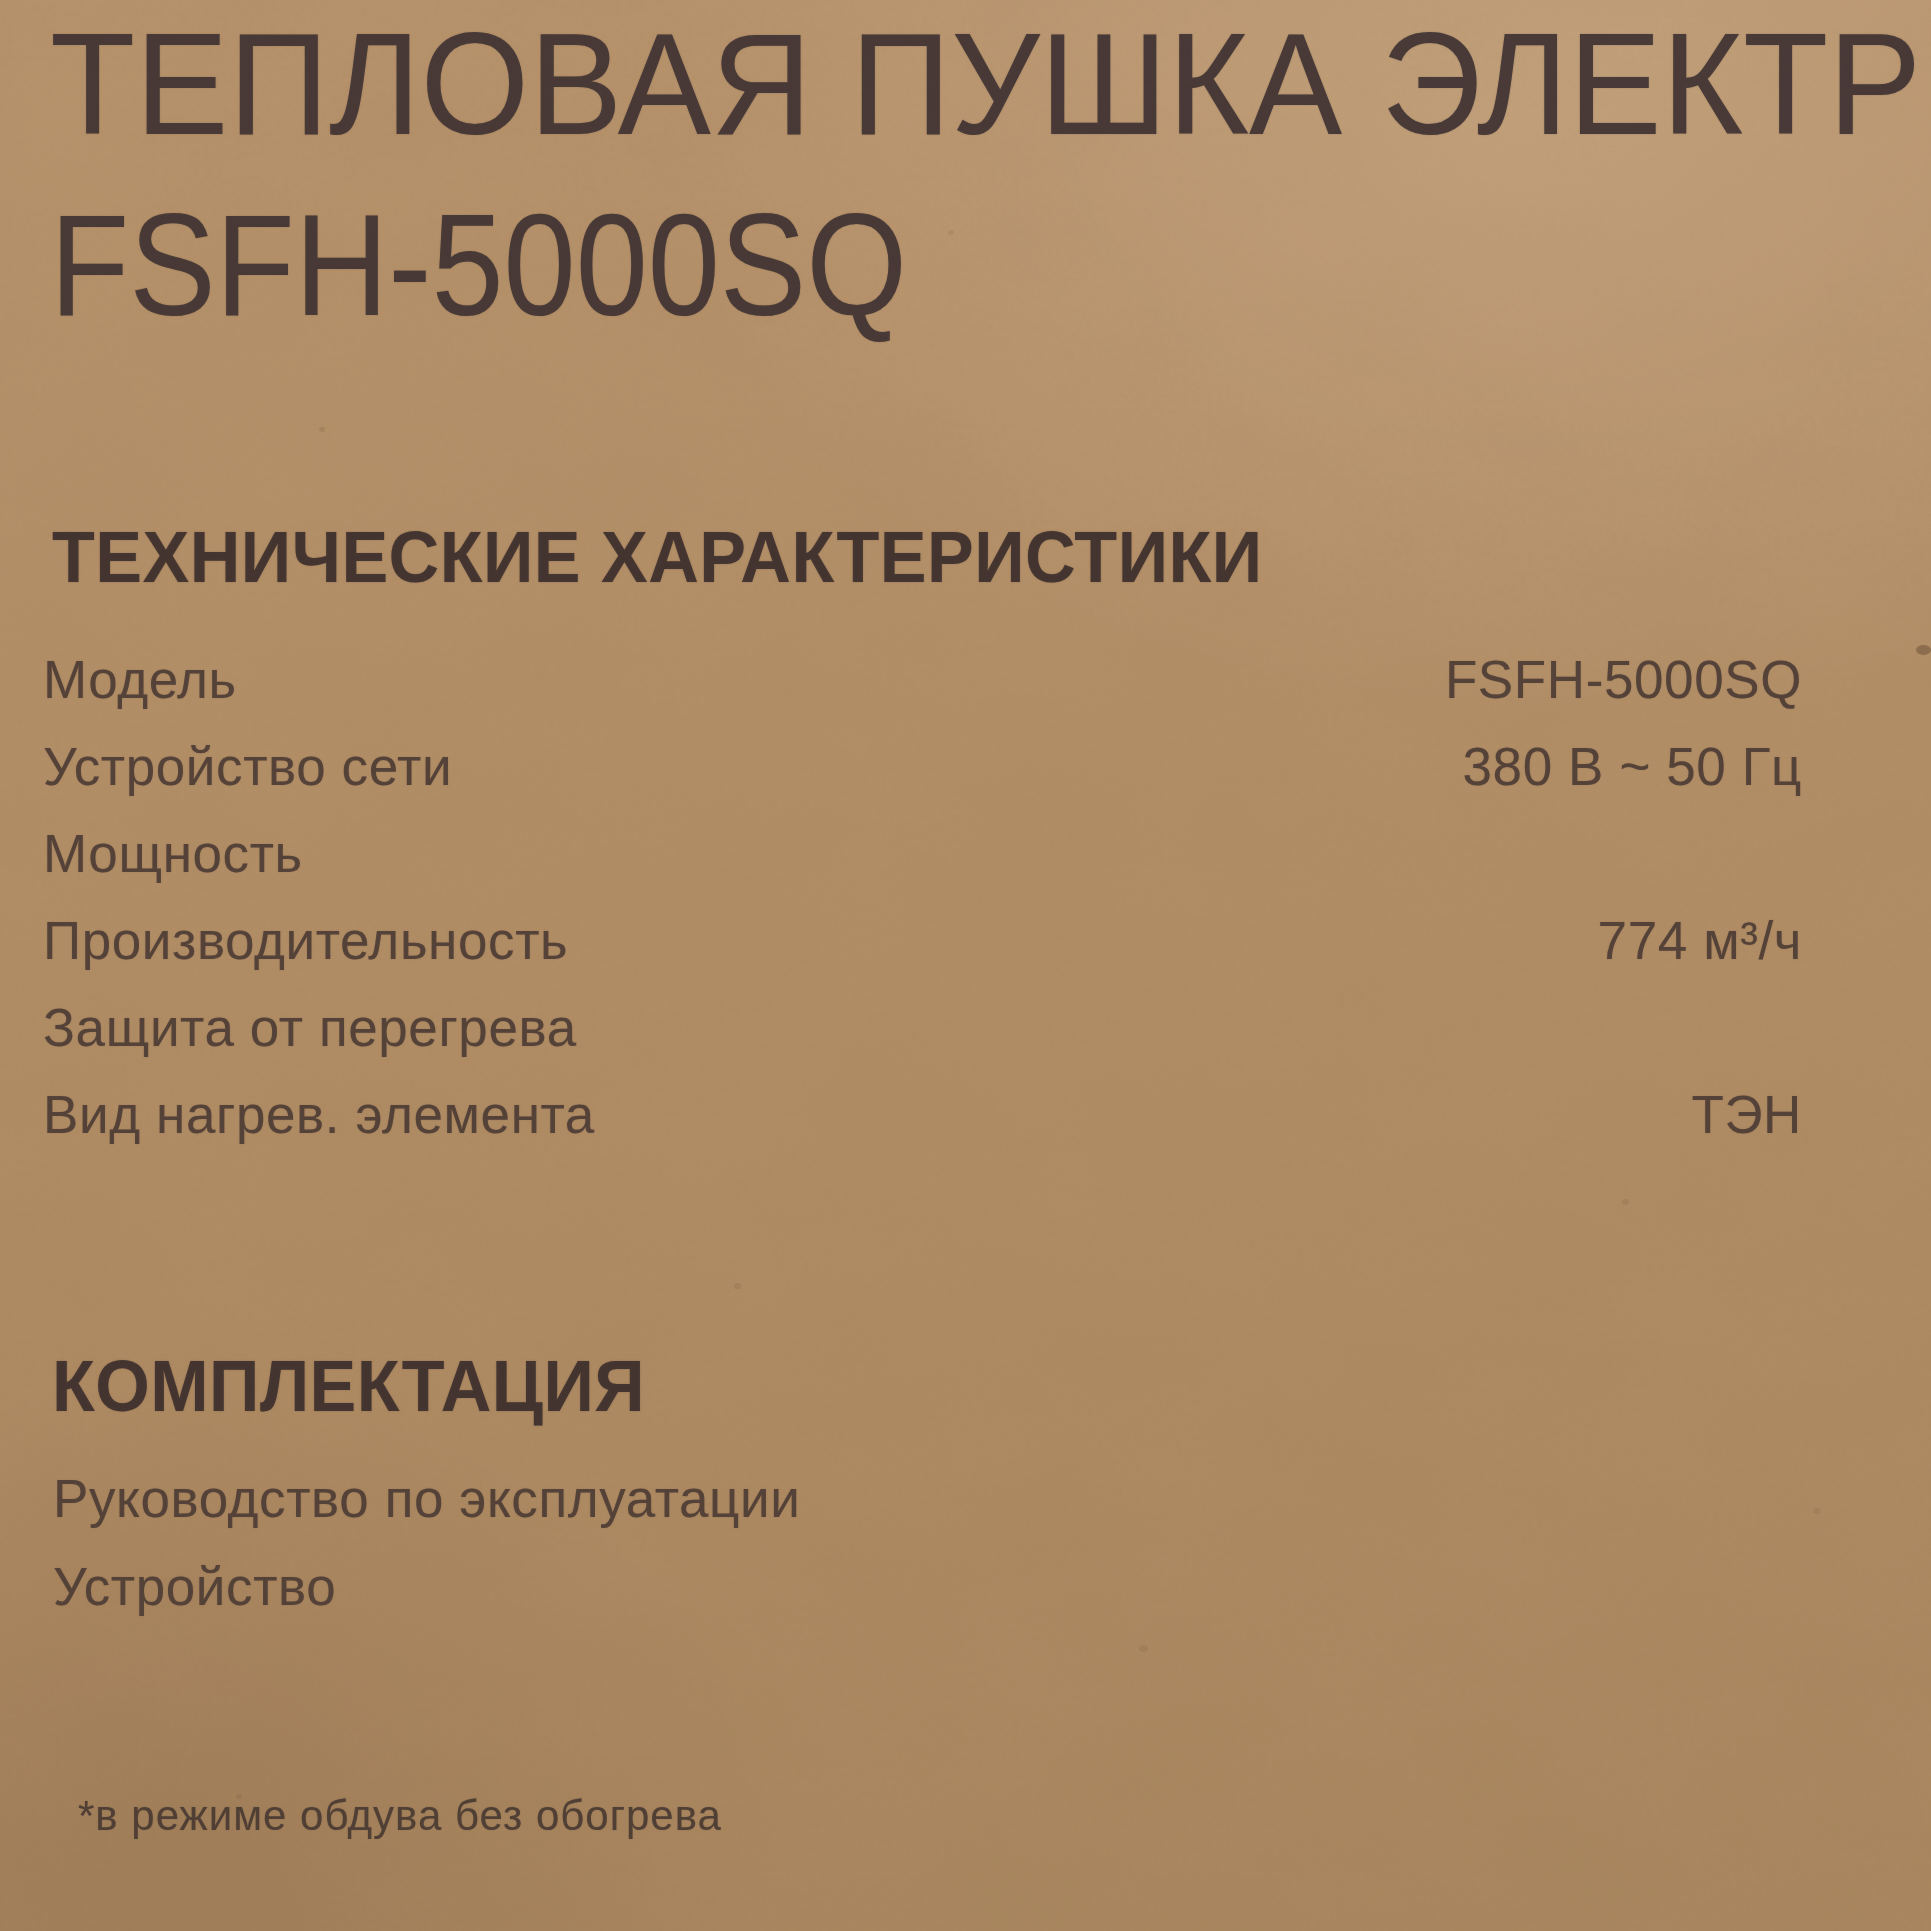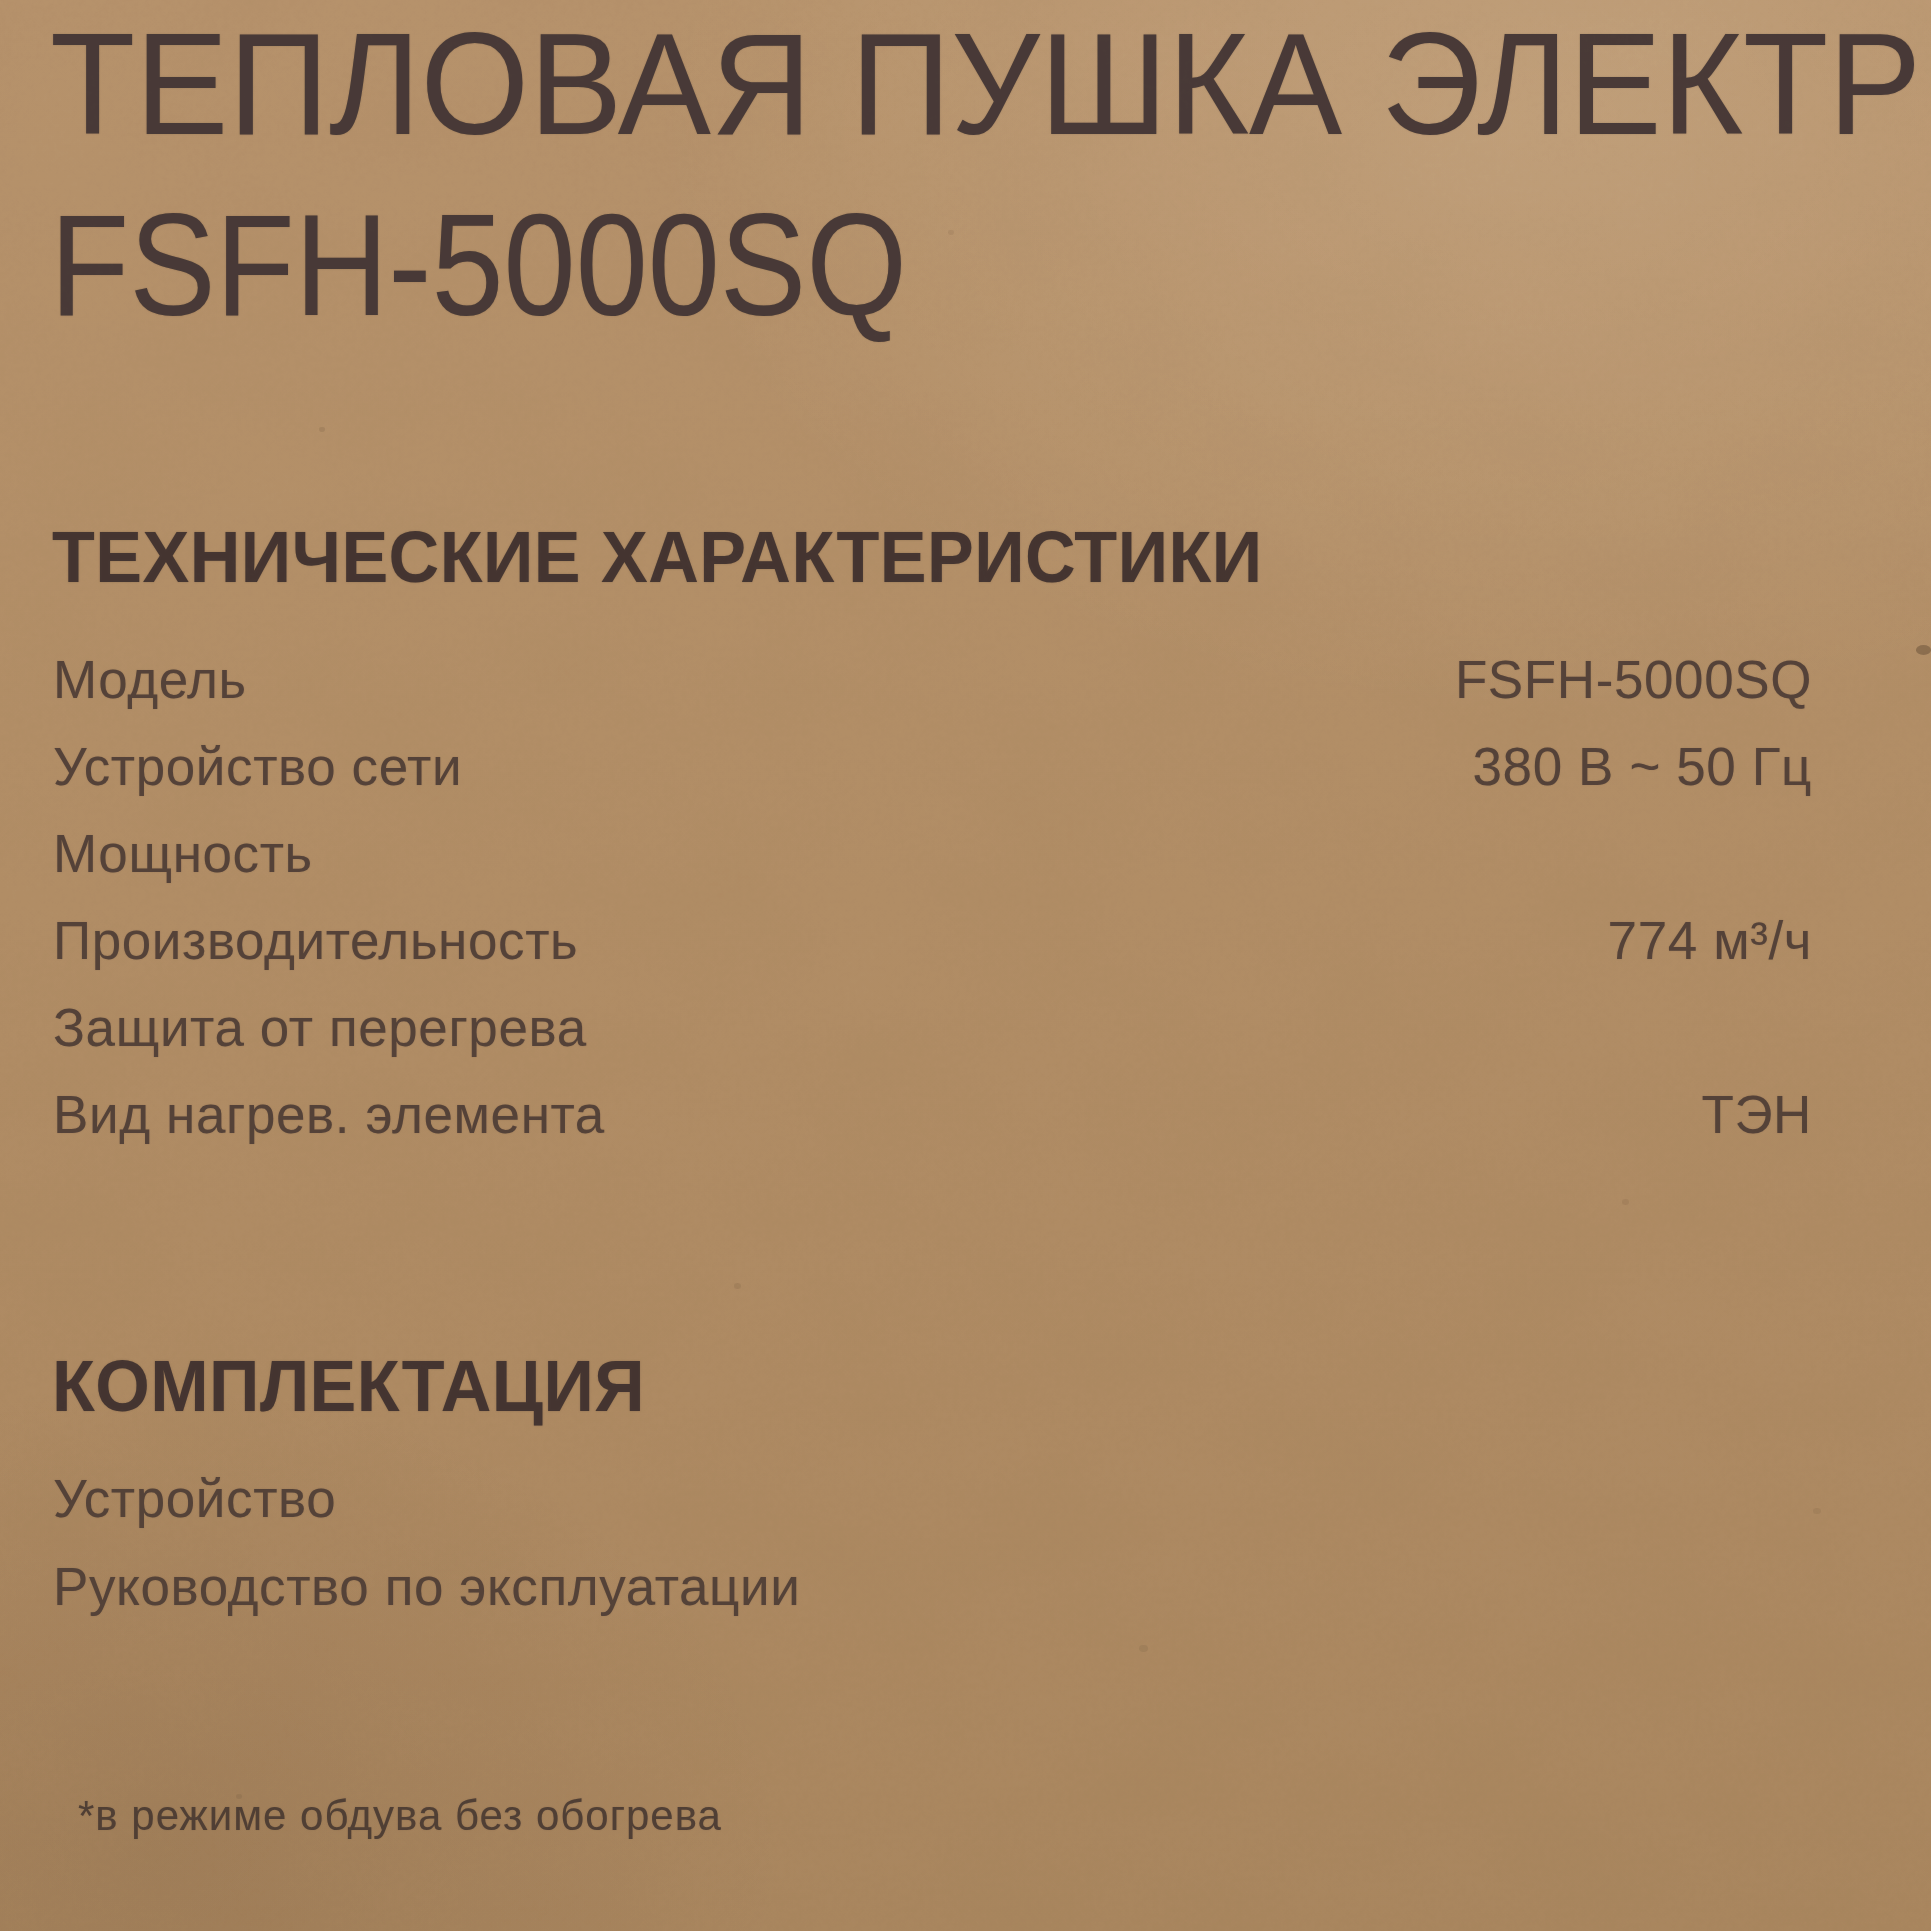--- a/index.html
+++ b/index.html
@@ -79,21 +79,21 @@
     color: rgba(66, 52, 48, 0.95);
     white-space: nowrap;
     text-shadow: 0 0 1.4px rgba(80, 62, 50, 0.5);
   }
   .specs-heading { top: 515px; }
   .package-heading { top: 1344px; }
 
   .spec-rows {
     position: absolute;
     top: 636px;
-    left: 53px;
+    left: 43px;
     width: 1759px;
   }
   .spec-row {
     height: 87px;
     line-height: 87px;
     display: flex;
     justify-content: space-between;
   }
   .spec-label, .spec-value {
     font-size: 53px;
@@ -160,22 +160,22 @@
     </div>
     <div class="spec-row">
       <span class="spec-label">Вид нагрев. элемента</span>
       <span class="spec-value">ТЭН</span>
     </div>
   </div>
 
   <h2 class="section-heading package-heading">КОМПЛЕКТАЦИЯ</h2>
 
   <div class="package-items">
+    <div class="package-item">Руководство по эксплуатации</div>
     <div class="package-item">Устройство</div>
-    <div class="package-item">Руководство по эксплуатации</div>
   </div>
 
   <div class="footnote">*в режиме обдува без обогрева</div>
 
   <div class="speck" style="left:1916px; top:645px; width:15.4px; height:9.7px; opacity:0.45;"></div>
   <div class="speck" style="left:319px;  top:427px;  width:5.8px;  height:4.8px;  opacity:0.16;"></div>
   <div class="speck" style="left:734px;  top:1283px; width:6.8px;  height:5.8px;  opacity:0.14;"></div>
   <div class="speck" style="left:1139px; top:1645px; width:8.7px;  height:6.8px;  opacity:0.13;"></div>
   <div class="speck" style="left:236px;  top:1794px; width:5.8px;  height:4.8px;  opacity:0.15;"></div>
   <div class="speck" style="left:1622px; top:1199px; width:6.8px;  height:5.8px;  opacity:0.12;"></div>

